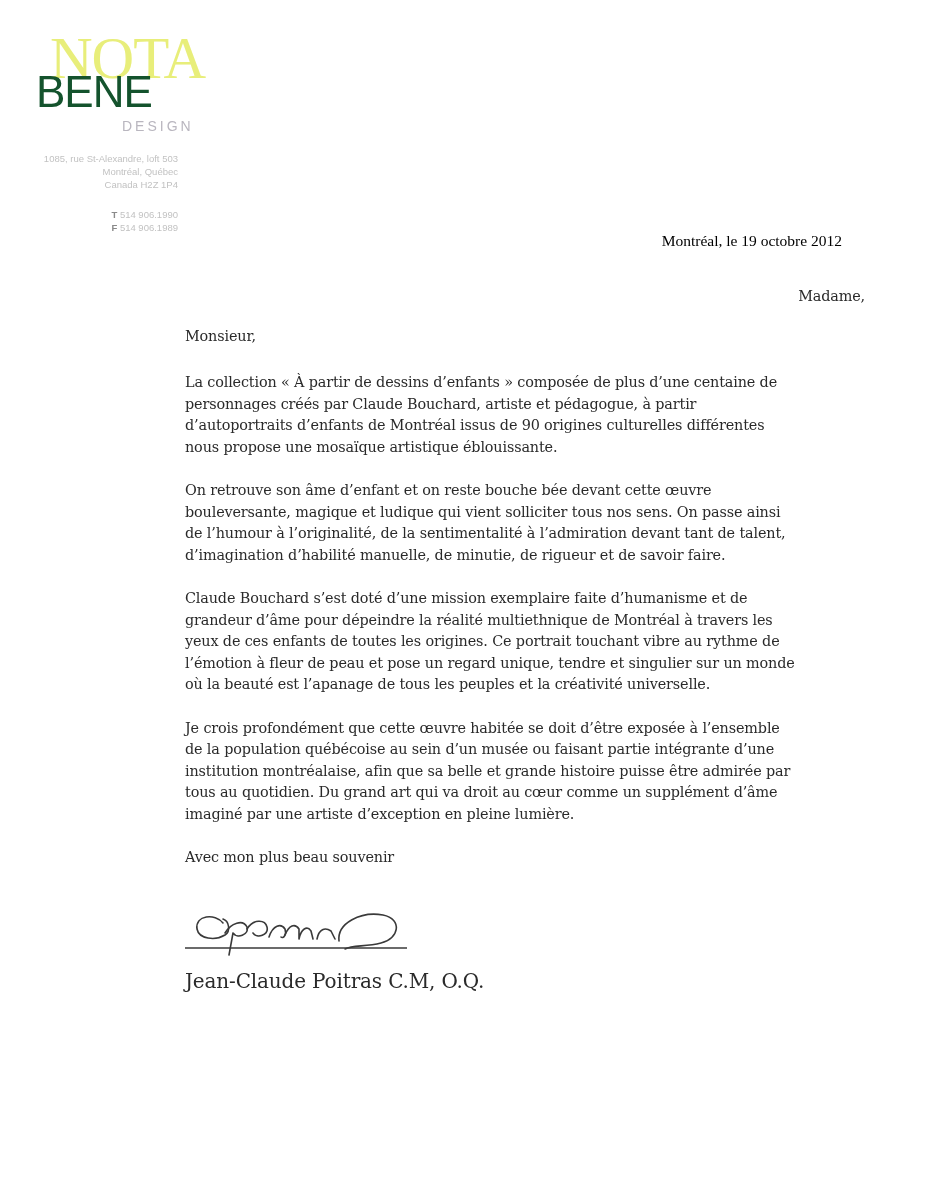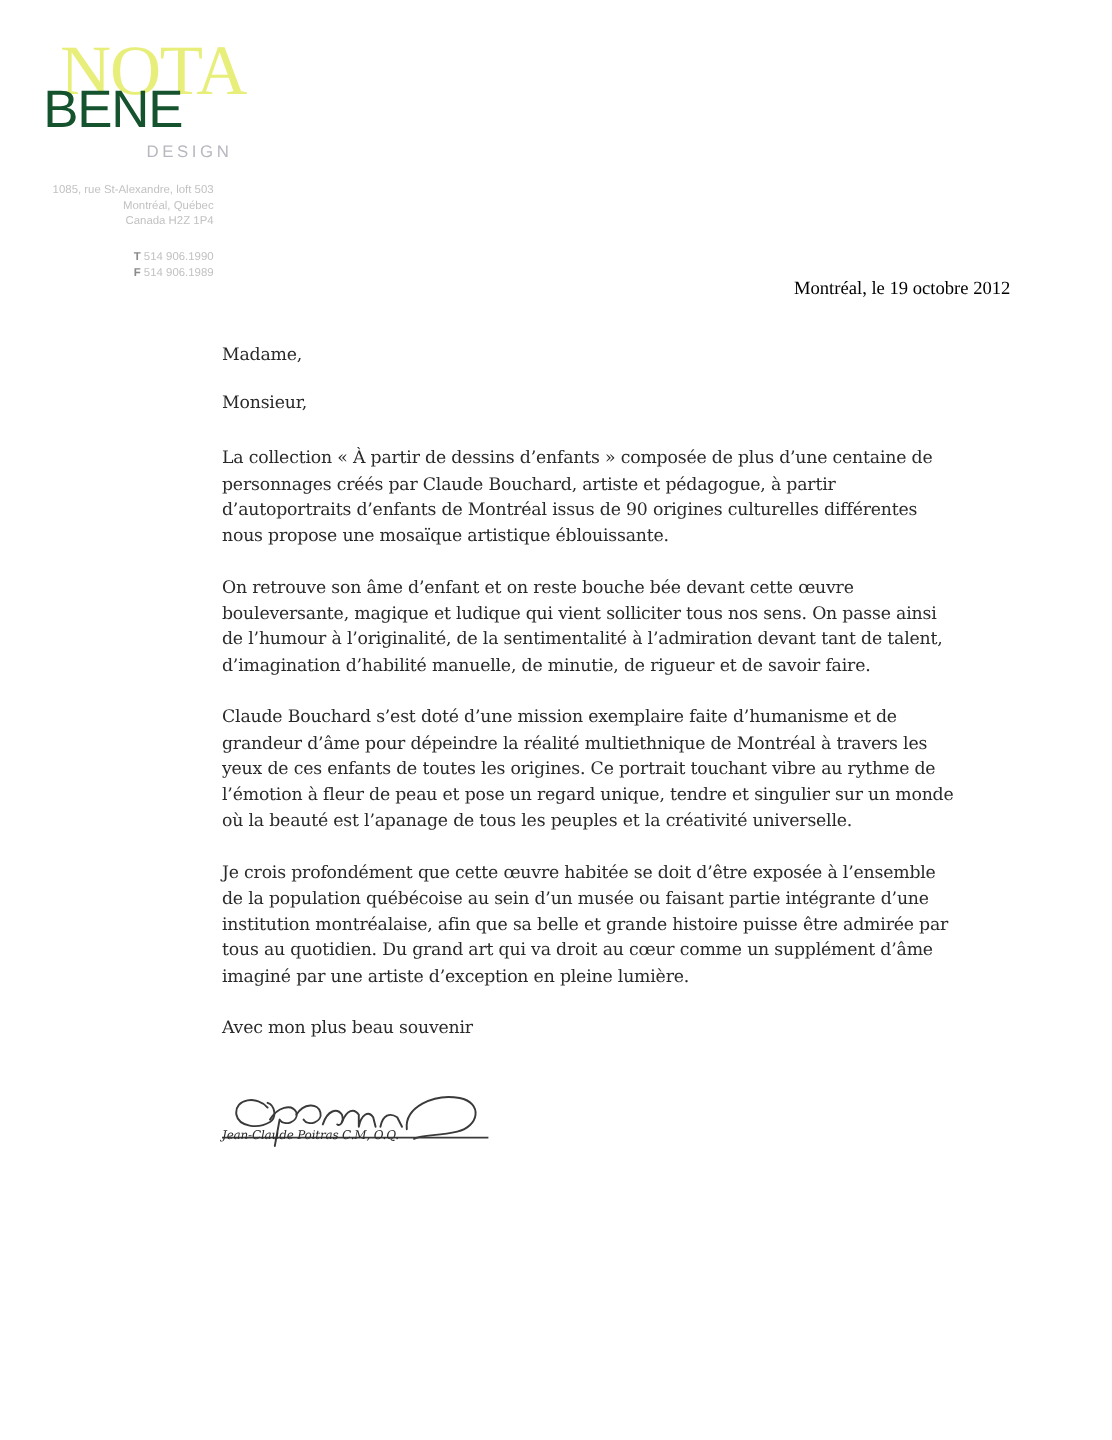--- a/index.html
+++ b/index.html
@@ -99,21 +99,21 @@
       font-family: "DejaVu Serif", "Liberation Serif", serif;
       font-size: 14.4px;
       line-height: 21.5px;
       color: #2a2a2a;
       letter-spacing: -0.15px;
     }
     .salutation {
       margin: 0;
       height: 21.5px;
     }
-    .salutation-1 { margin-bottom: 18px; }
+    .salutation-1 { margin-bottom: 18px; text-align: right; }
     .salutation-2 { margin-bottom: 25px; }
     .para {
       margin: 0 0 22px 0;
     }
     .para .ln {
       display: block;
       white-space: nowrap;
     }
     .closing {
       margin: 0;
@@ -124,26 +124,25 @@
       top: 905px;
       width: 225px;
       height: 52px;
     }
     .signature svg {
       display: block;
     }
     .signer {
       position: absolute;
       left: 185px;
-      top: 941px;
+      top: 969px;
       font-family: "DejaVu Serif", "Liberation Serif", serif;
-      font-size: 10px;
+      font-size: 20px;
       color: #2a2a2a;
       letter-spacing: -0.15px;
-      font-style: italic;
     }
   </style>
 </head>
 <body>
 
 <div class="letterhead">
   <div class="logo">
     <span class="logo-nota">NOTA</span>
     <span class="logo-bene">BENE</span>
     <span class="logo-design">DESIGN</span>

